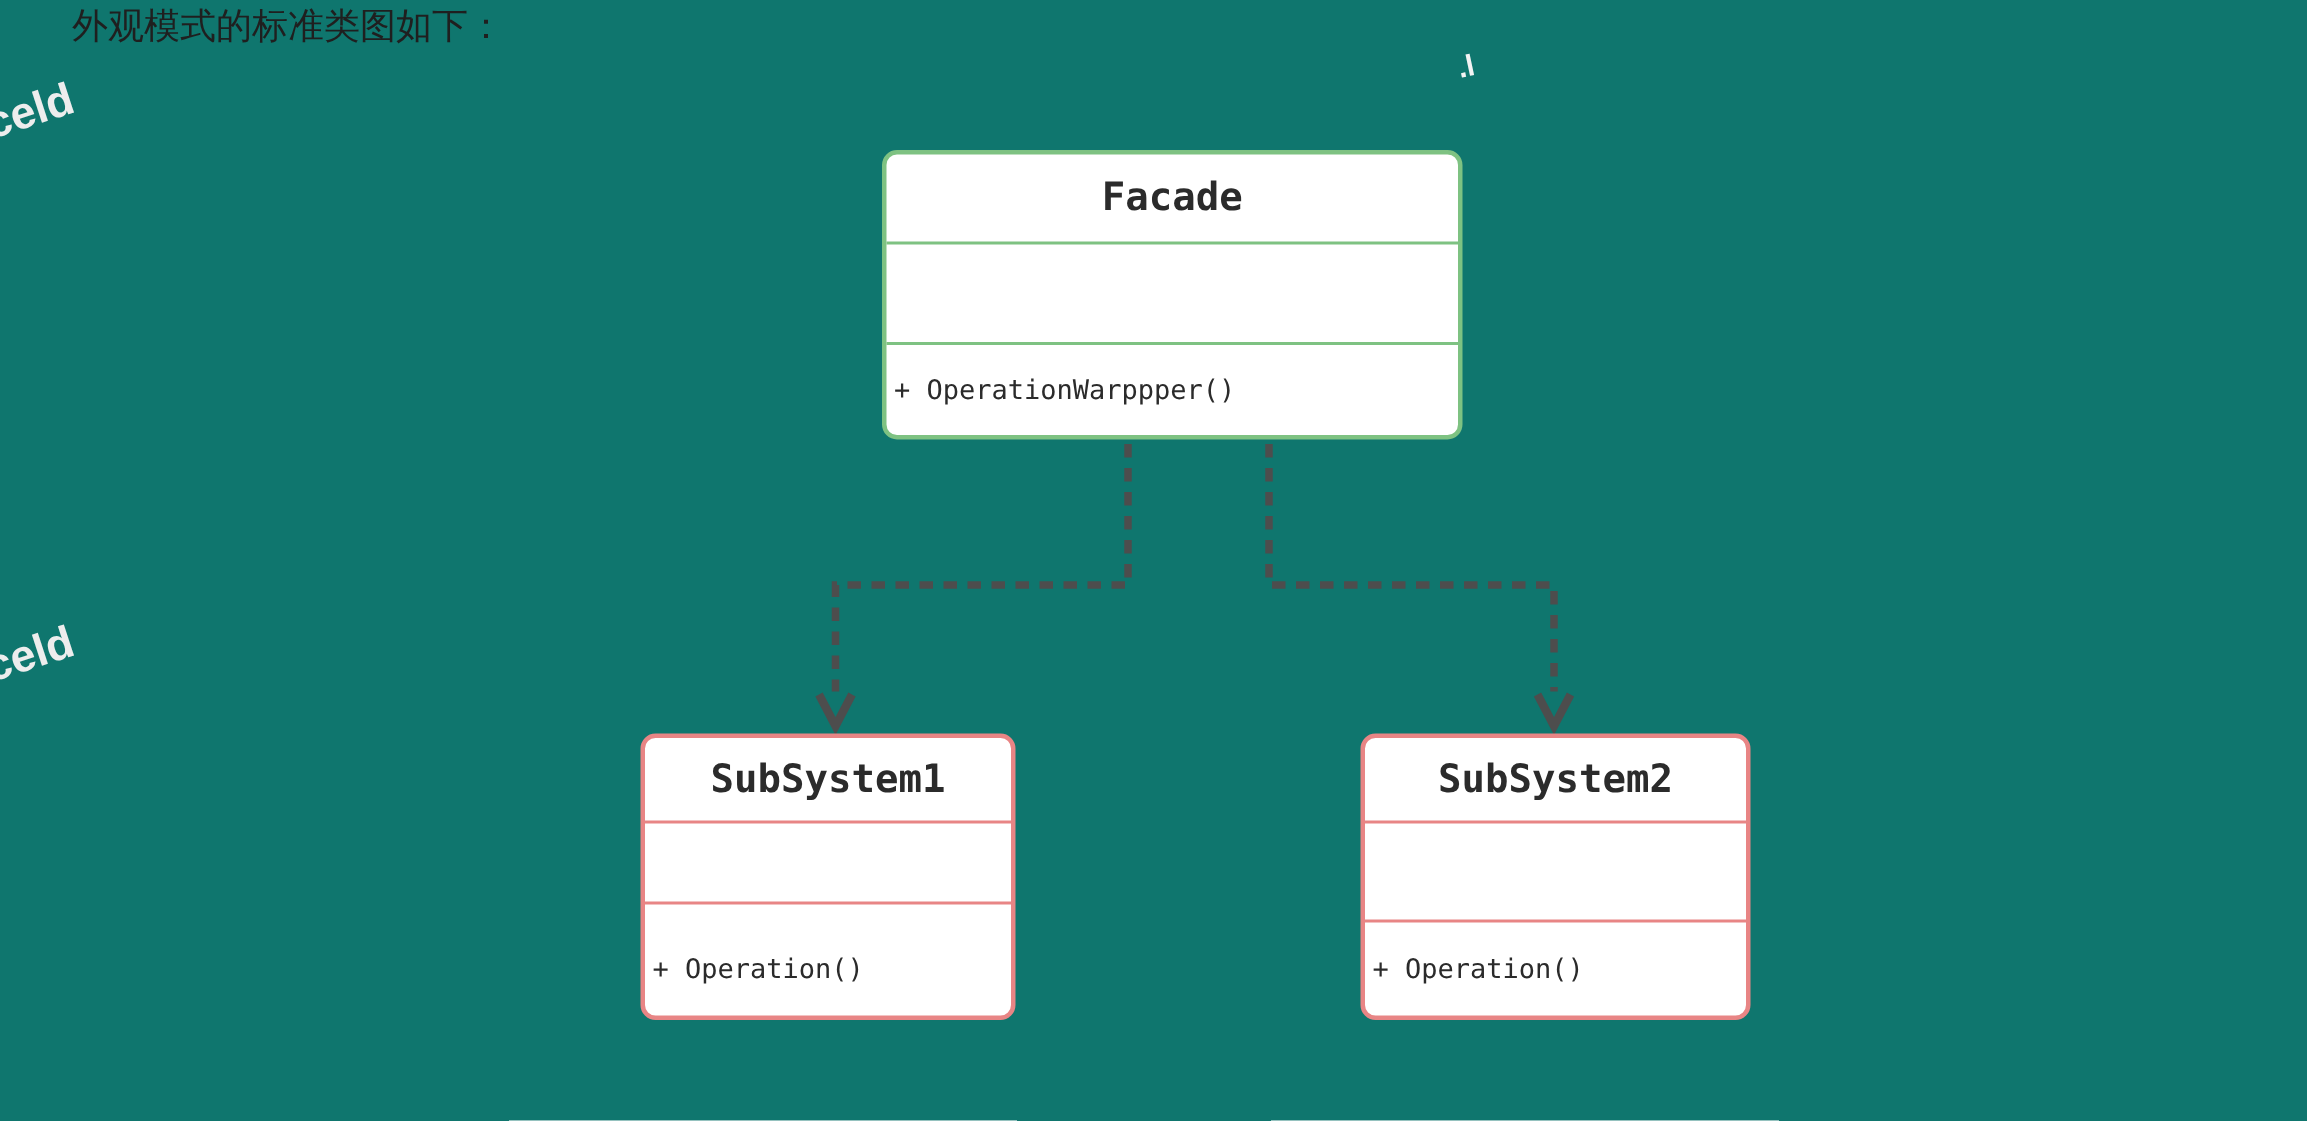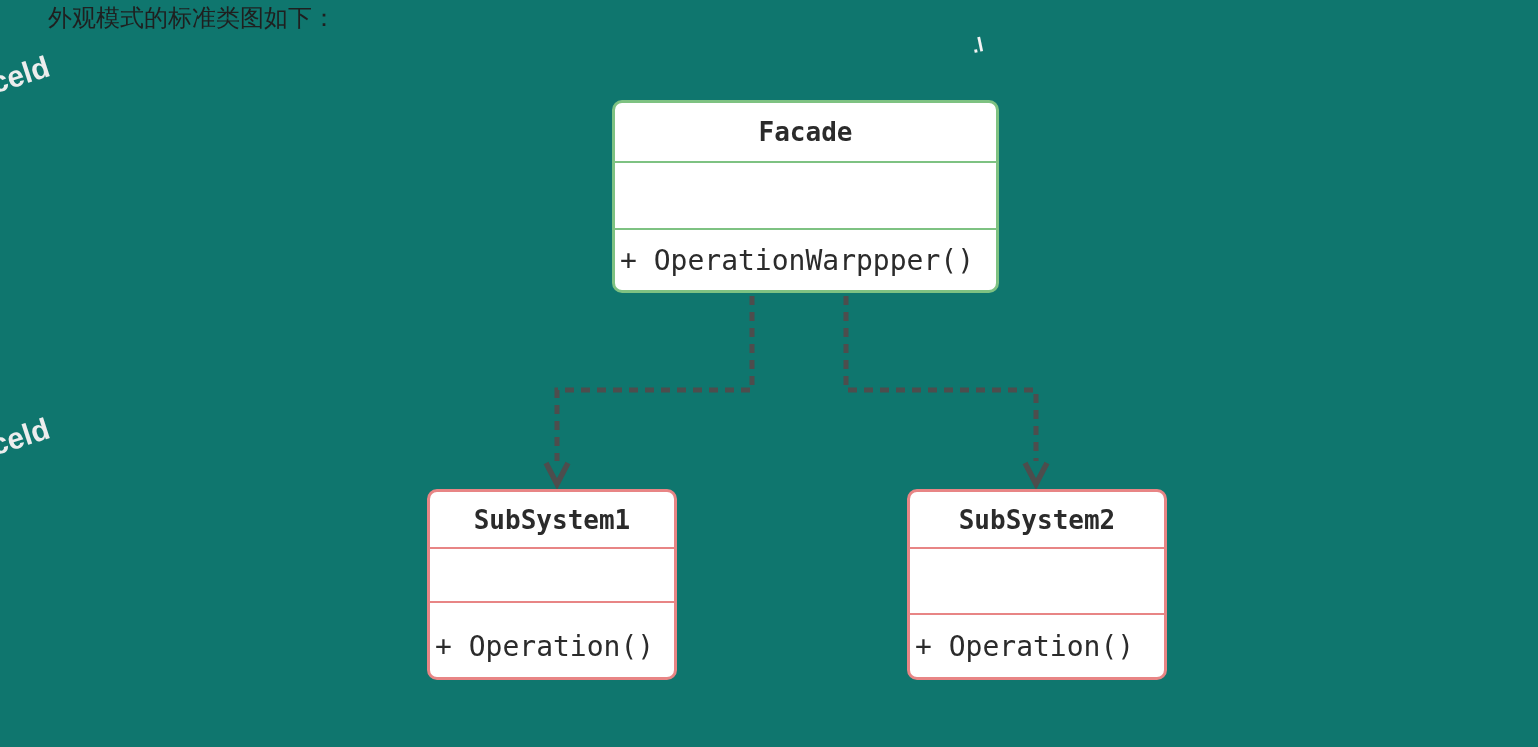--- a/index.html
+++ b/index.html
@@ -79,27 +79,27 @@
     font-size: 26px;
     box-sizing: border-box;
   }
   .uml-attrs {
     flex: 1;
     box-sizing: border-box;
   }
   .uml-methods {
     display: flex;
     align-items: center;
-    font-size: 28px;
+    font-size: 18px;
     padding-left: 5px;
     box-sizing: border-box;
   }
 
   .facade {
-    left: 612px; top: 100px;
+    left: 588px; top: 100px;
     width: 387px; height: 193px;
     border: 3px solid #7ec282;
   }
   .facade .uml-title { height: 60px; border-bottom: 2px solid #7ec282; }
   .facade .uml-attrs { border-bottom: 2px solid #7ec282; }
   .facade .uml-methods { height: 60px; }
 
   .subsystem {
     border: 3px solid #e88585;
   }

